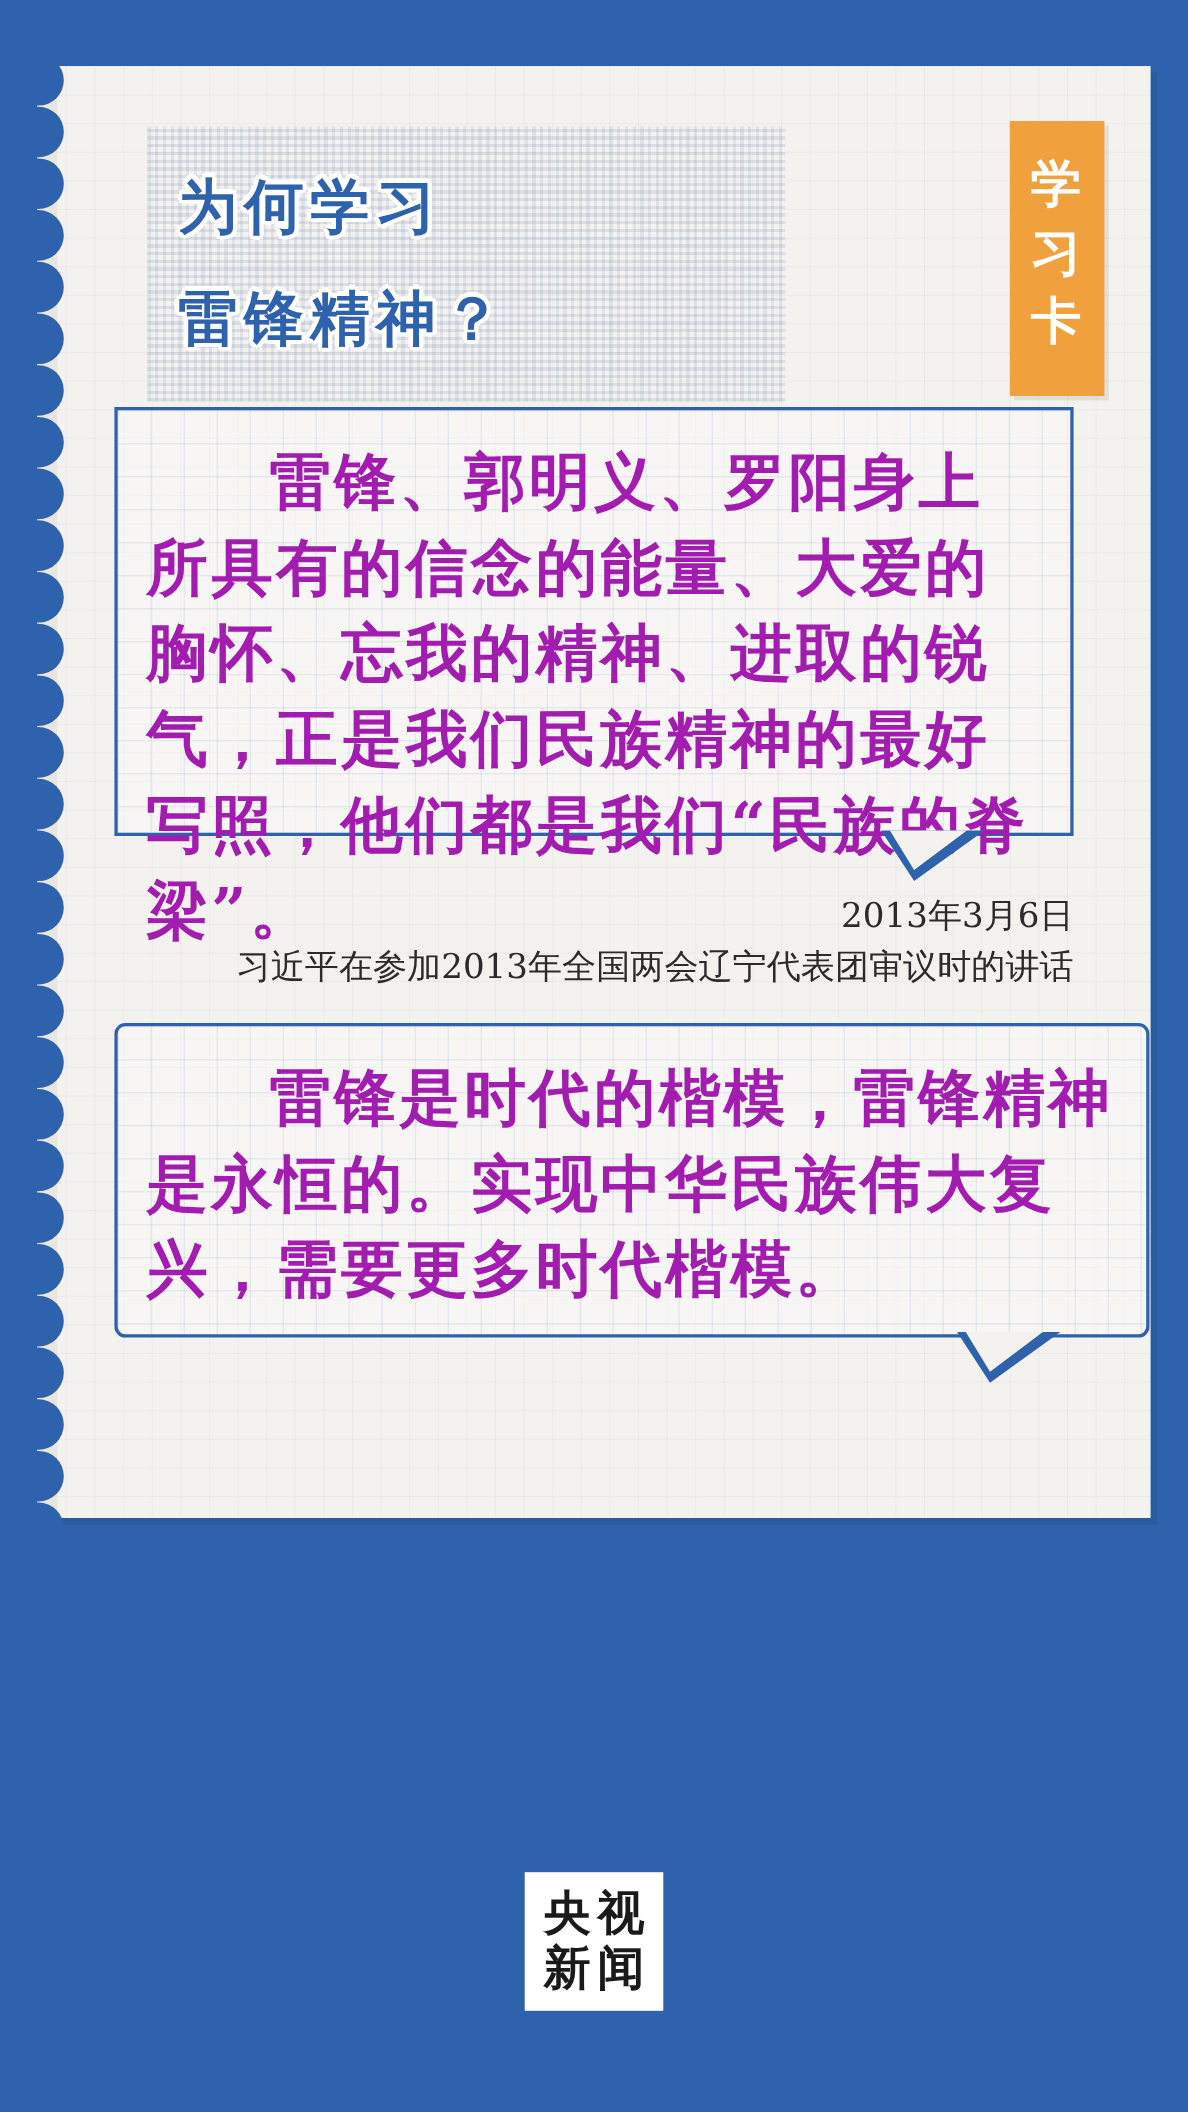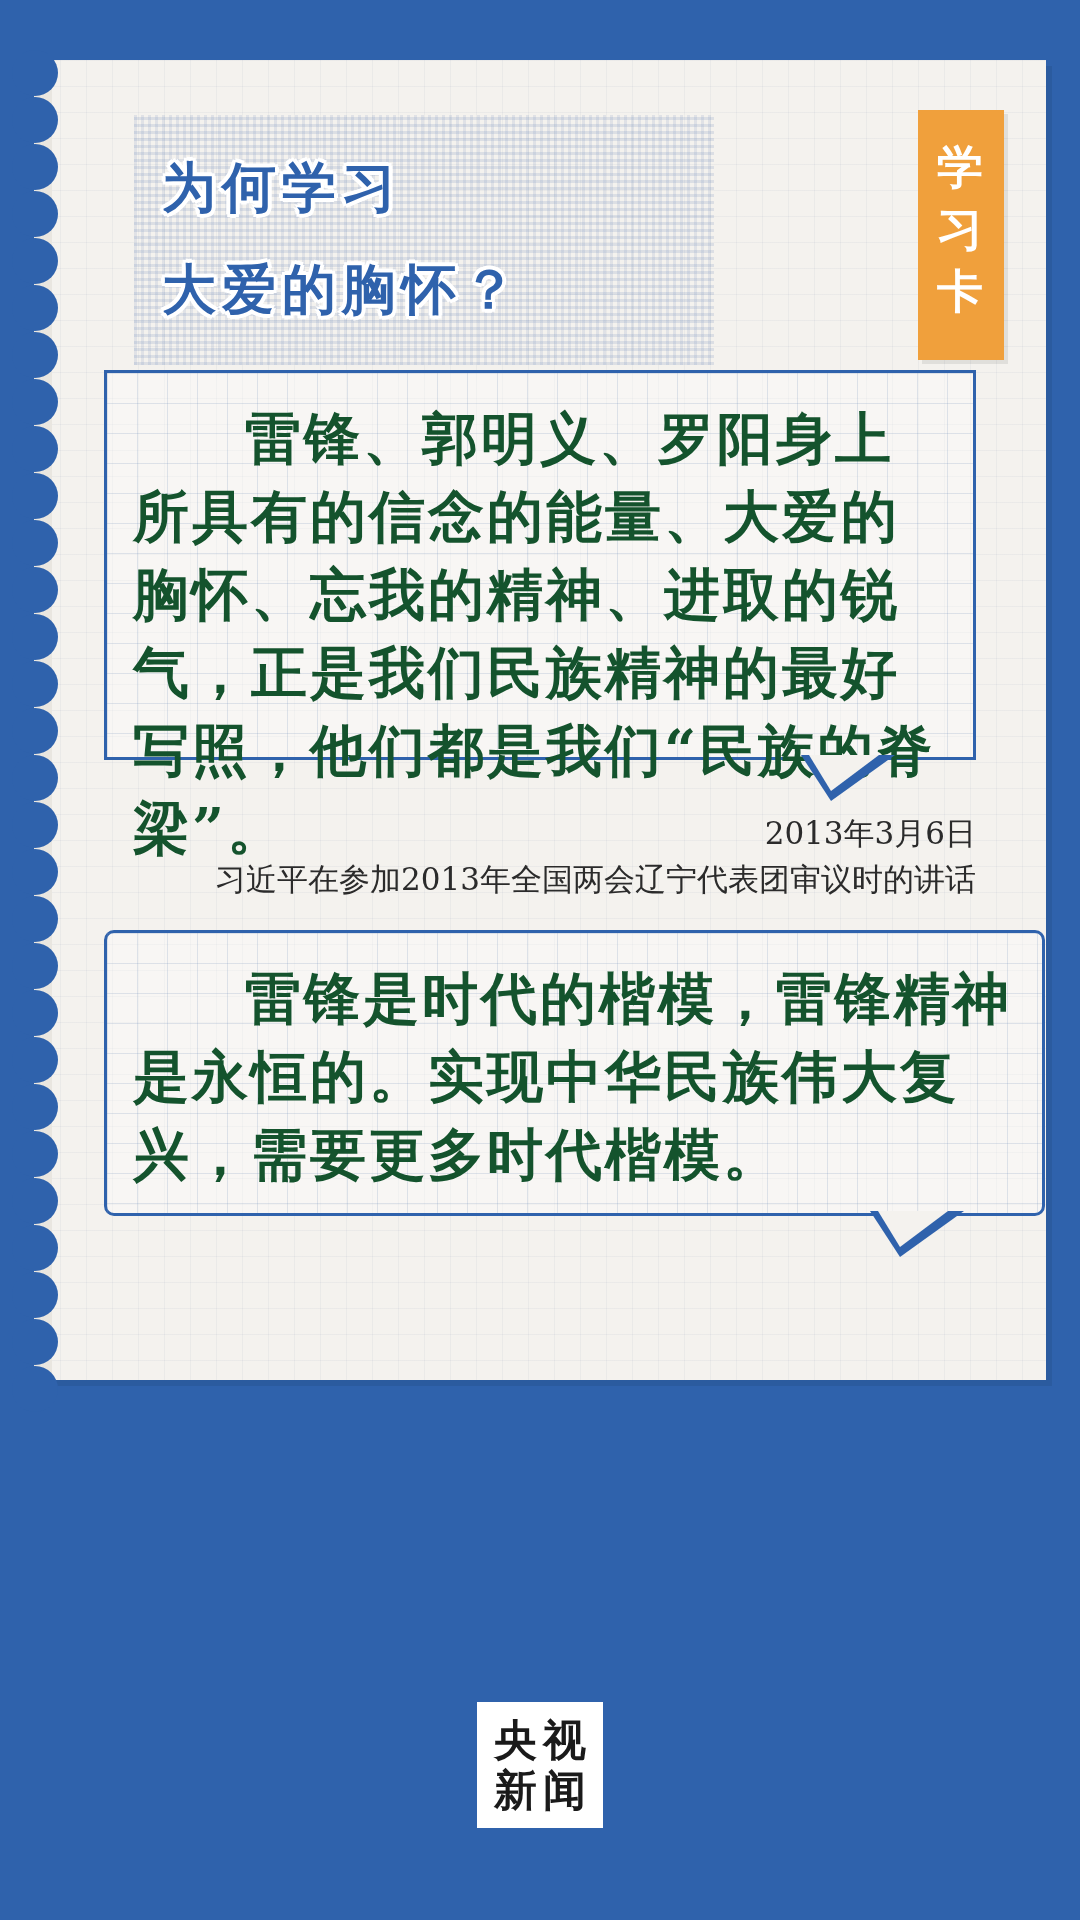--- a/index.html
+++ b/index.html
@@ -135,21 +135,21 @@
     position: absolute;
     inset: 0;
     background-image:
       linear-gradient(to right, rgba(120,150,190,0.22) 1px, transparent 1px),
       linear-gradient(to bottom, rgba(120,150,190,0.22) 1px, transparent 1px);
     background-size: 30px 30px;
     pointer-events: none;
   }
   .quote .text {
     position: relative;
-    color: #14532d;
+    color: #a21caf;
     font-family: "DejaVu Serif", serif;
     font-weight: bold;
     font-size: 56px;
     line-height: 78px;
     letter-spacing: 3px;
     padding: 26px 26px 10px 26px;
     text-indent: 112px;
   }
 
   
@@ -248,21 +248,21 @@
         <span style="top: 1165px;"></span>
         <span style="top: 1212px;"></span>
         <span style="top: 1259px;"></span>
         <span style="top: 1306px;"></span>
       </div>
 
     <div class="header-wrap">
       <div class="header-smudge"></div>
       <div class="title">
         <span class="line1">为何学习</span>
-        <span class="line2">大爱的胸怀？</span>
+        <span class="line2">雷锋精神？</span>
       </div>
     </div>
 
     <div class="tag">
       <span>学</span>
       <span>习</span>
       <span>卡</span>
     </div>
 
     <div class="quote" style="left:70px; top:310px; width:872px; height:390px;">

